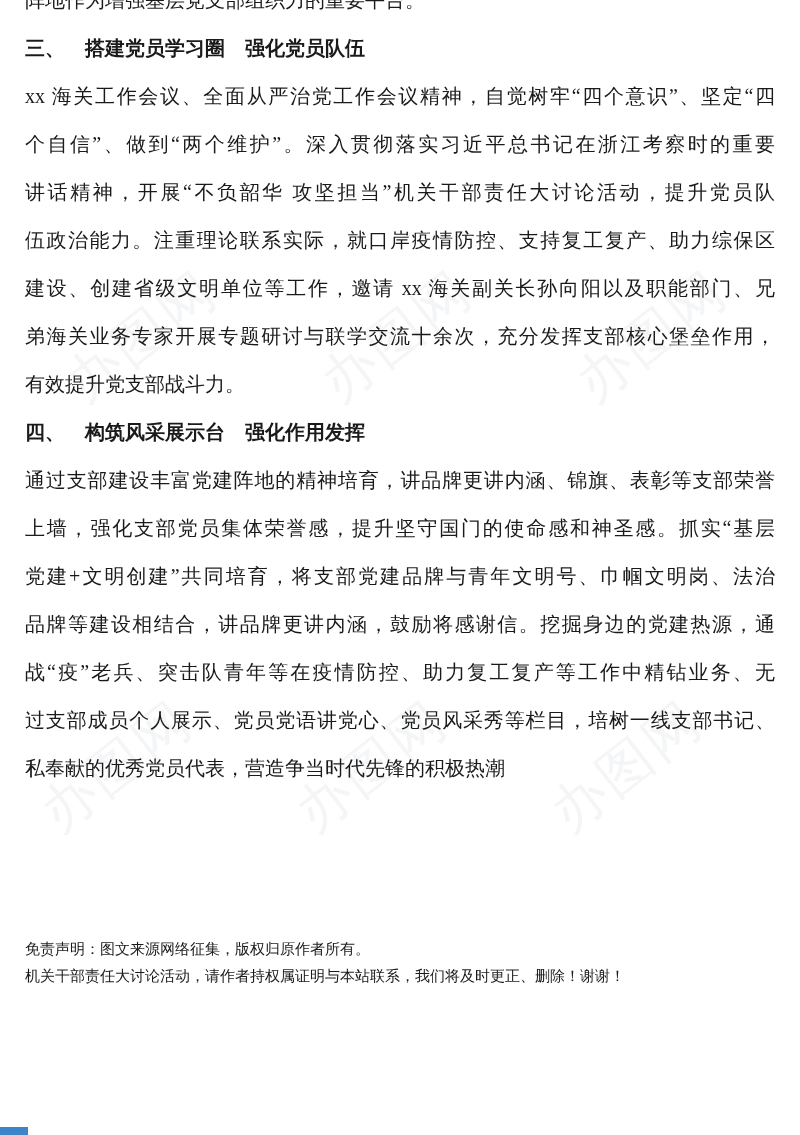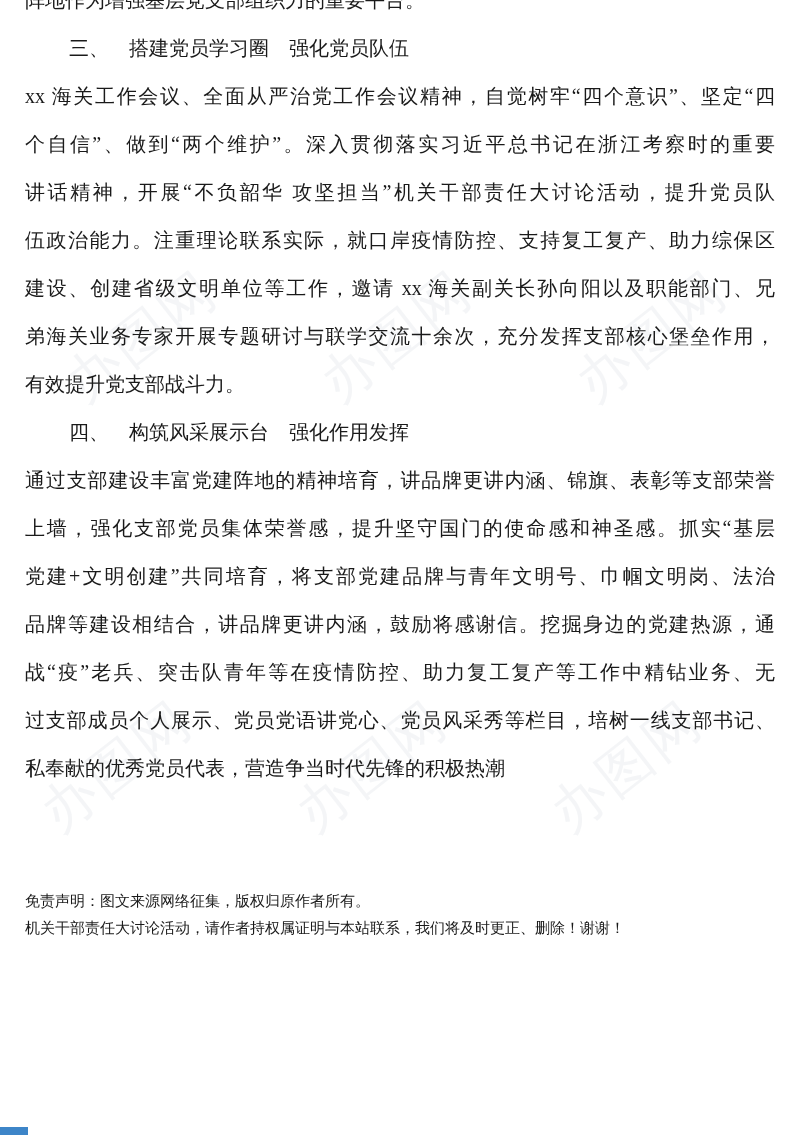--- a/index.html
+++ b/index.html
@@ -45,27 +45,26 @@
     font-size: 20px;
     white-space: pre;
     overflow: visible;
   }
   .line.justify {
     white-space: normal;
     text-align: justify;
     text-align-last: justify;
   }
   .line.heading {
-    font-weight: 400;
-    margin-left: 44px;
+    font-weight: 700;
   }
   .disclaimer {
     position: absolute;
     left: 25px;
-    top: 888px;
+    top: 936px;
     width: 750px;
     z-index: 1;
     font-size: 15px;
   }
   .disclaimer-line {
     height: 27px;
     line-height: 27px;
     white-space: pre;
   }
   .corner-mark {

